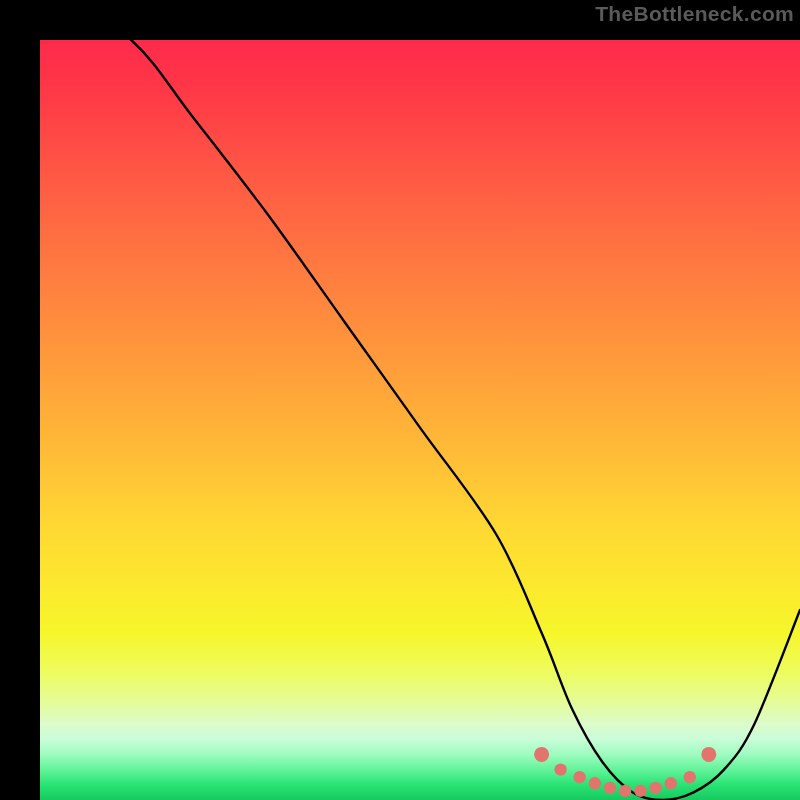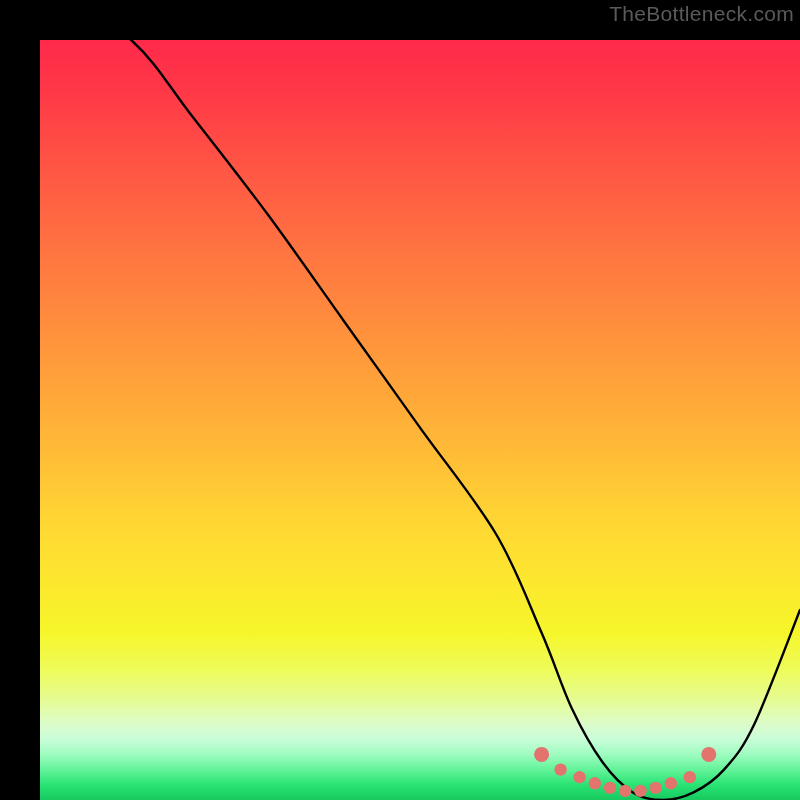--- a/index.html
+++ b/index.html
@@ -60,21 +60,21 @@
     top: 0;
     width: 760px;
     height: 760px;
   }
   .watermark {
     position: absolute;
     top: 2px;
     right: 6px;
     color: #5a5a5a;
     font-size: 21px;
-    font-weight: 400;
+    font-weight: 700;
     letter-spacing: 0.3px;
   }
 </style>
 </head>
 <body>
 
 <div class="frame">
   <div class="plot-area">
     <div class="gradient-bg"></div>
     <svg class="curve-layer" viewBox="0 0 760 760" preserveAspectRatio="none">

